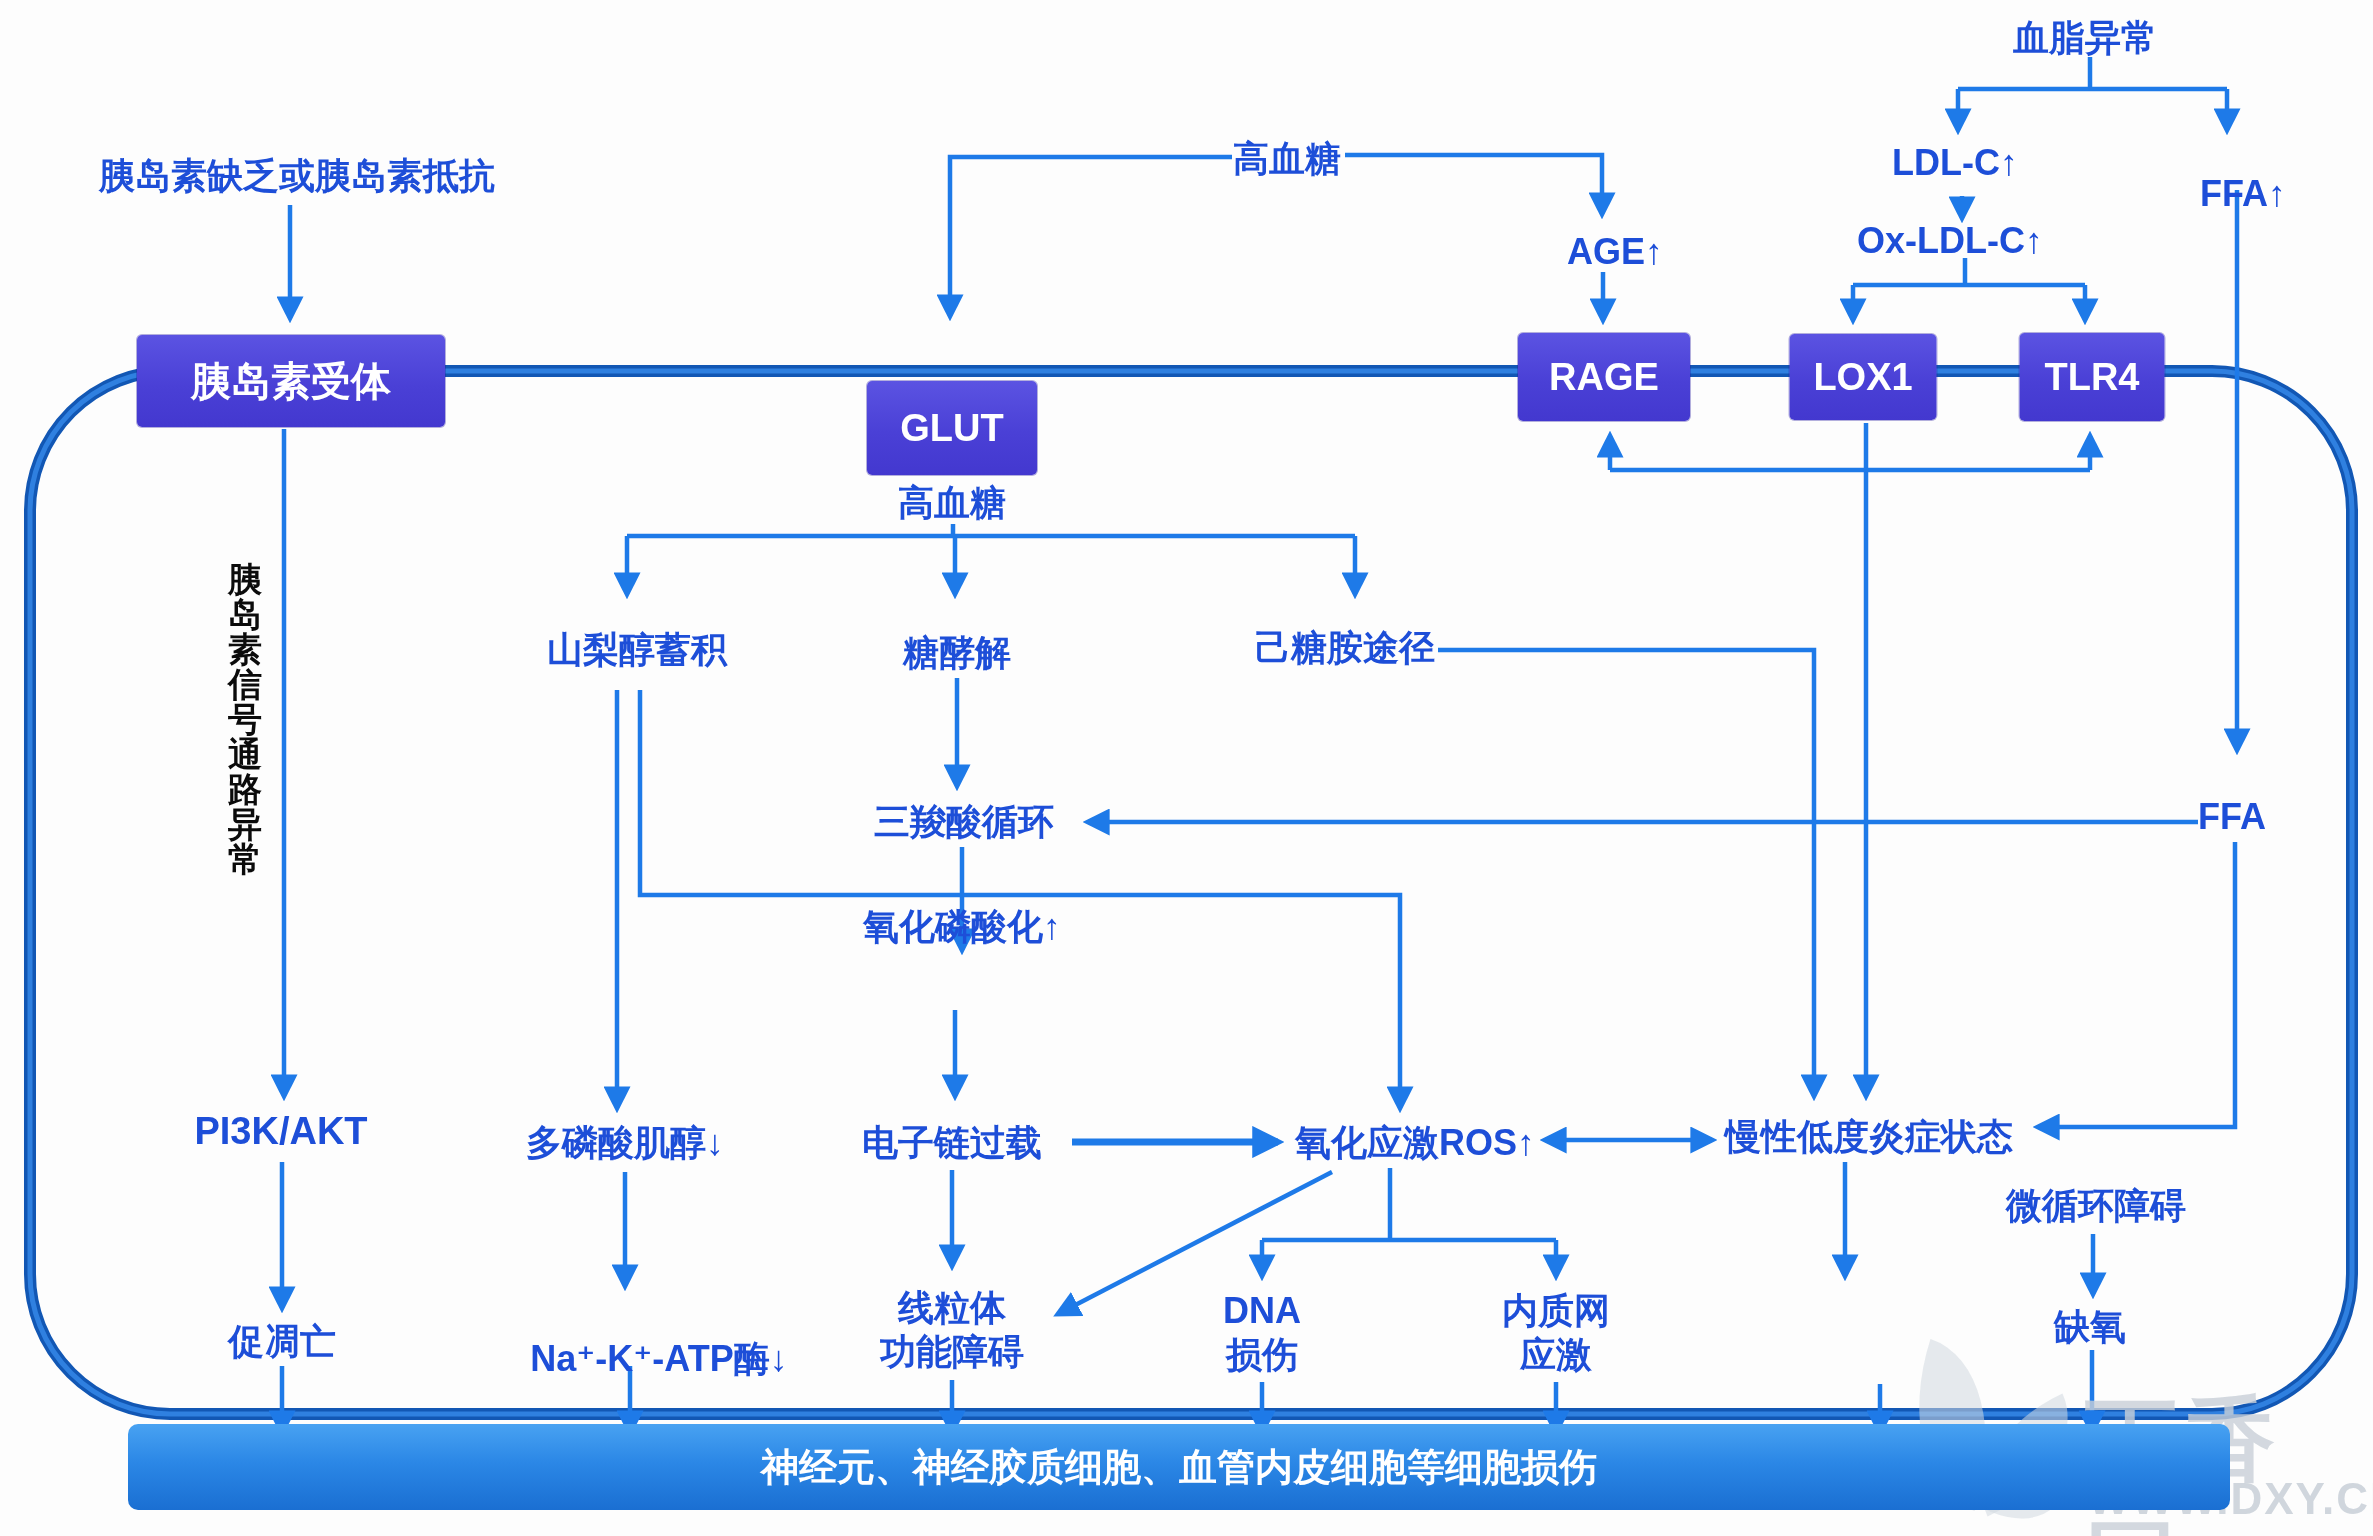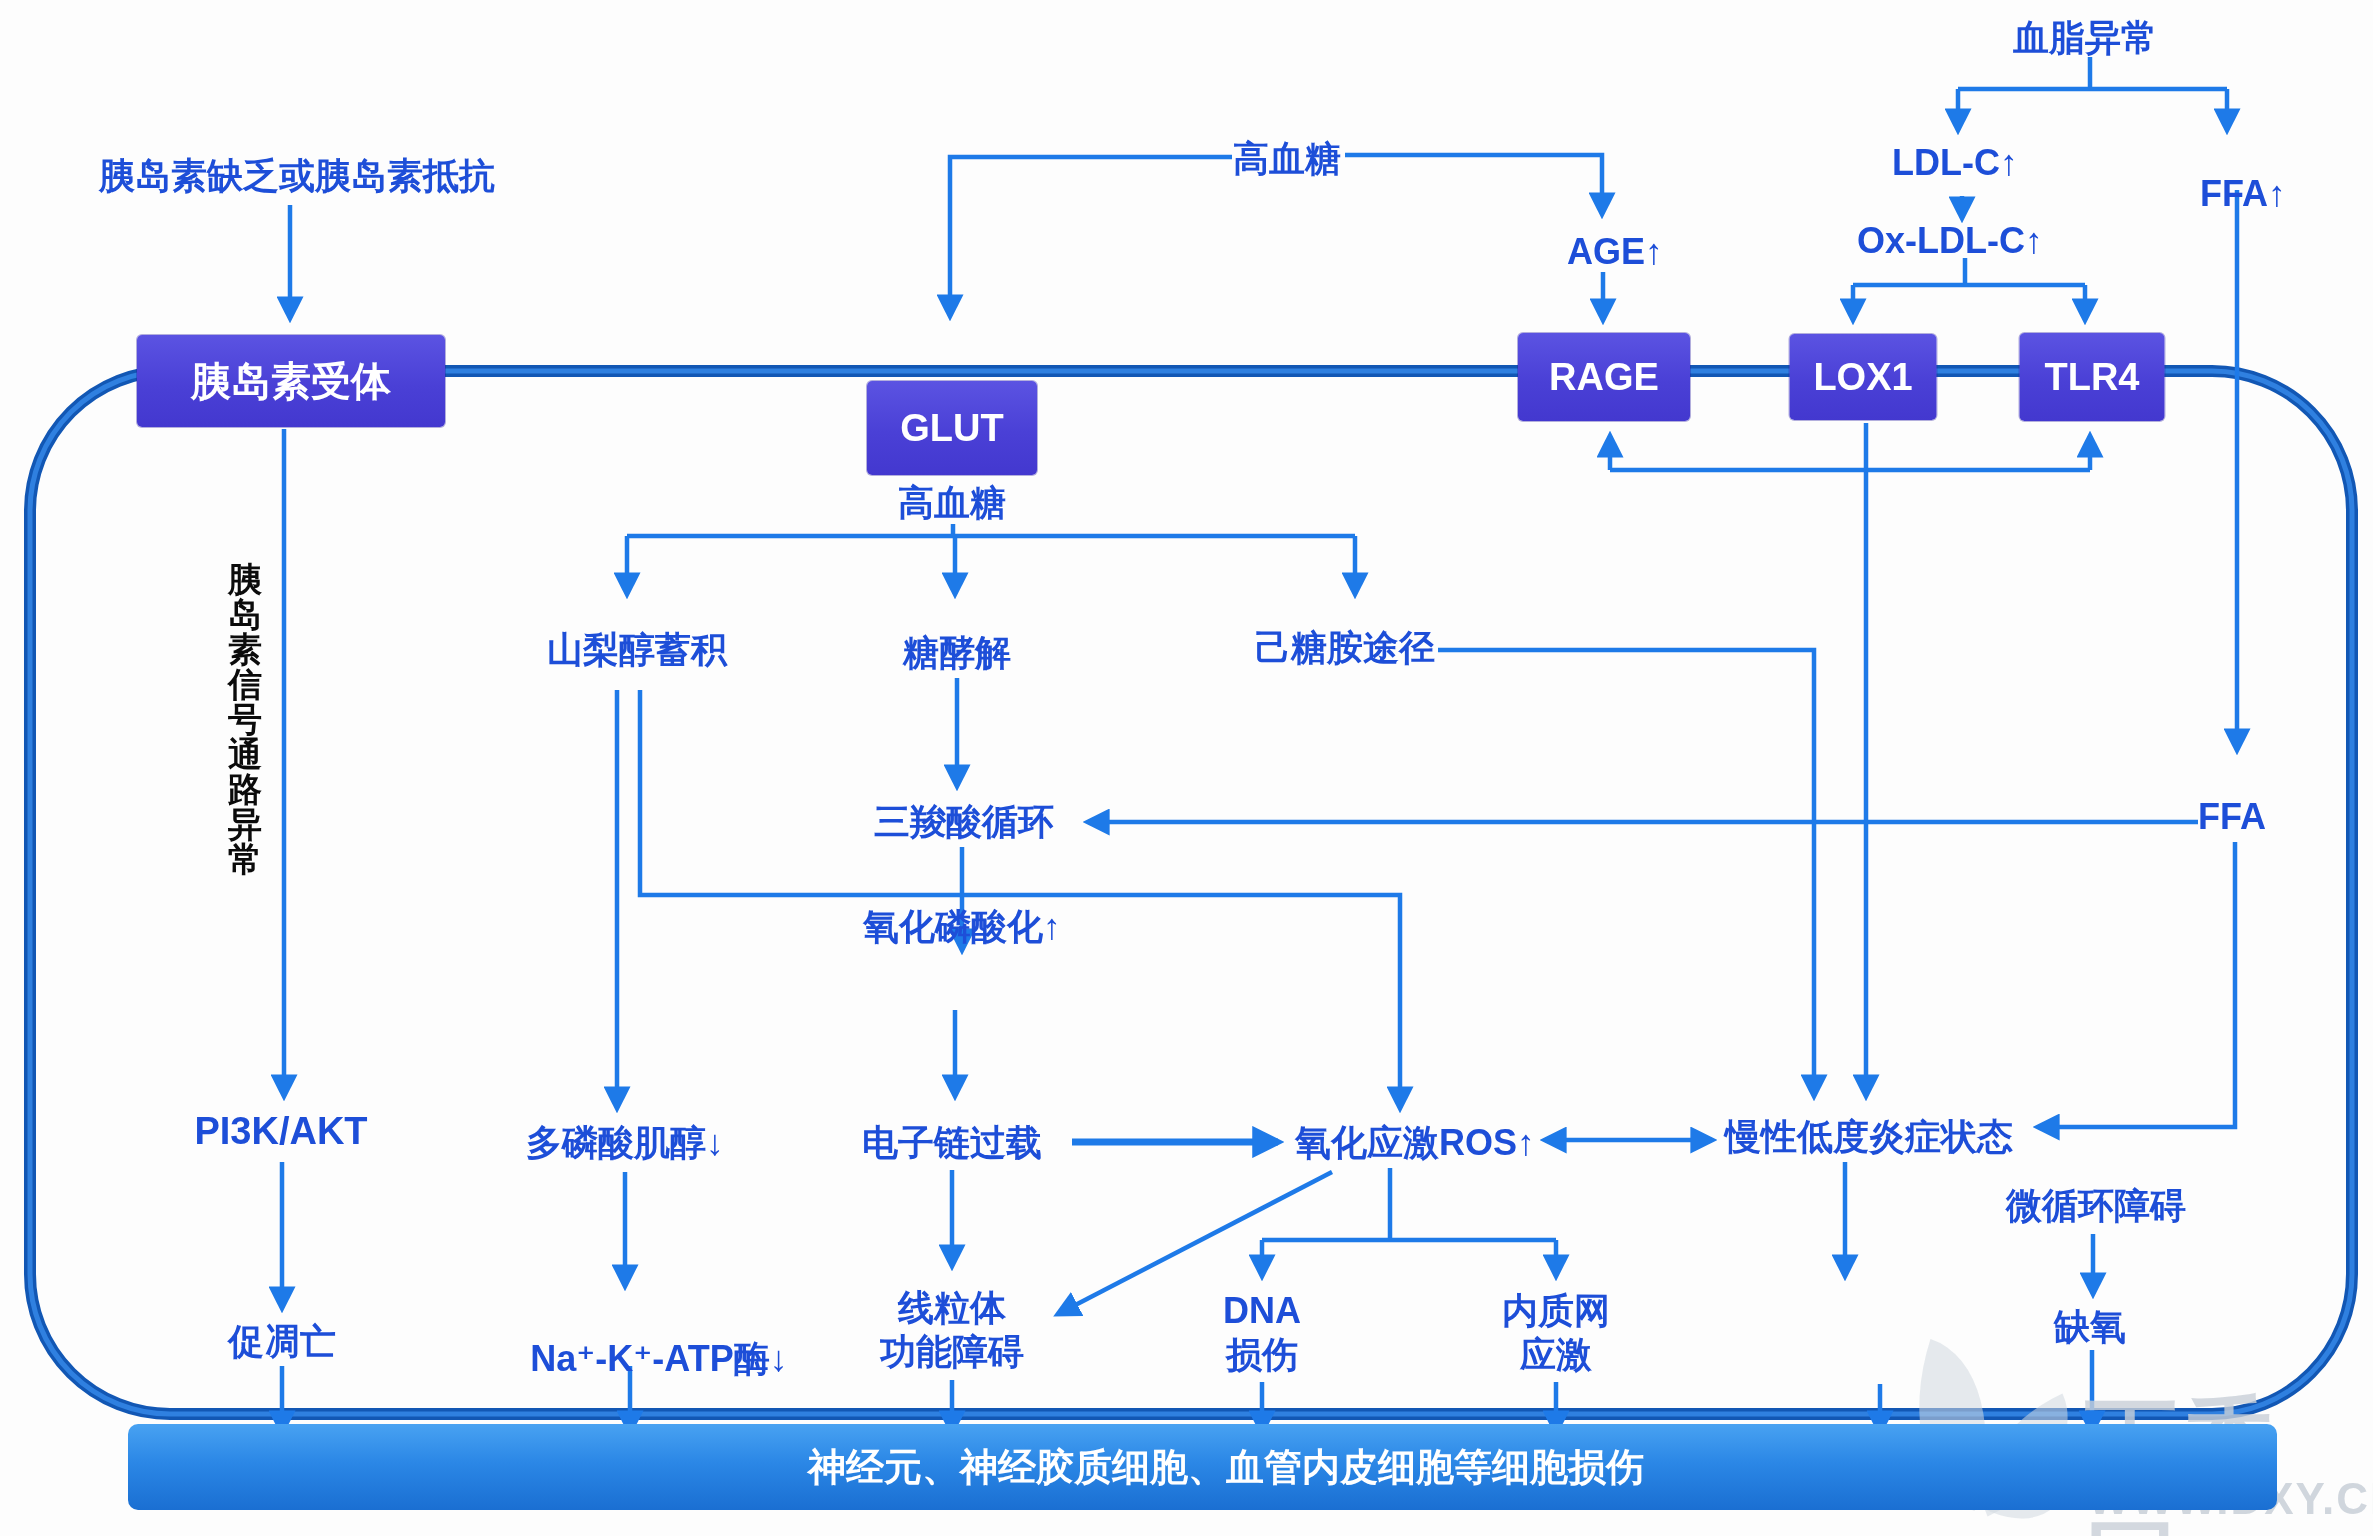--- a/index.html
+++ b/index.html
@@ -9,21 +9,21 @@
   .lbl{position:absolute;transform:translate(-50%,-50%);white-space:pre-line;text-align:center;
        font-weight:bold;color:#1d4ed8;font-size:36px;line-height:44px;}
   .box{position:absolute;transform:translate(-50%,-50%);display:flex;align-items:center;justify-content:center;
        background:linear-gradient(180deg,#5b53e2 0%,#4a40d6 55%,#4338cf 100%);
        color:#ffffff;font-weight:bold;font-size:38px;border-radius:5px;
        box-shadow:0 0 0 1px rgba(40,30,160,.35);}
   .vert{position:absolute;width:40px;word-break:break-all;text-align:center;font-weight:bold;
         font-size:34px;line-height:35px;color:#0b0b0b;}
   #bar{position:absolute;left:128px;top:1424px;width:2102px;height:86px;border-radius:10px;
        background:linear-gradient(180deg,#48a2f2 0%,#2b87e6 45%,#1a6fd2 100%);
-       display:flex;align-items:center;justify-content:center;color:#fff;font-weight:bold;font-size:38px;padding-left:47px;}
+       display:flex;align-items:center;justify-content:center;color:#fff;font-weight:bold;font-size:38px;}
   .wm{position:absolute;color:#c9d0d8;font-weight:bold;}
   .petal{position:absolute;background:#d2d9e0;opacity:.55;border-radius:0 100% 0 100%;}
 </style>
 </head>
 <body>
 
 <div id="stage">
 
   <svg class="wires" width="2373" height="1536" viewBox="0 0 2373 1536">
     <defs>

